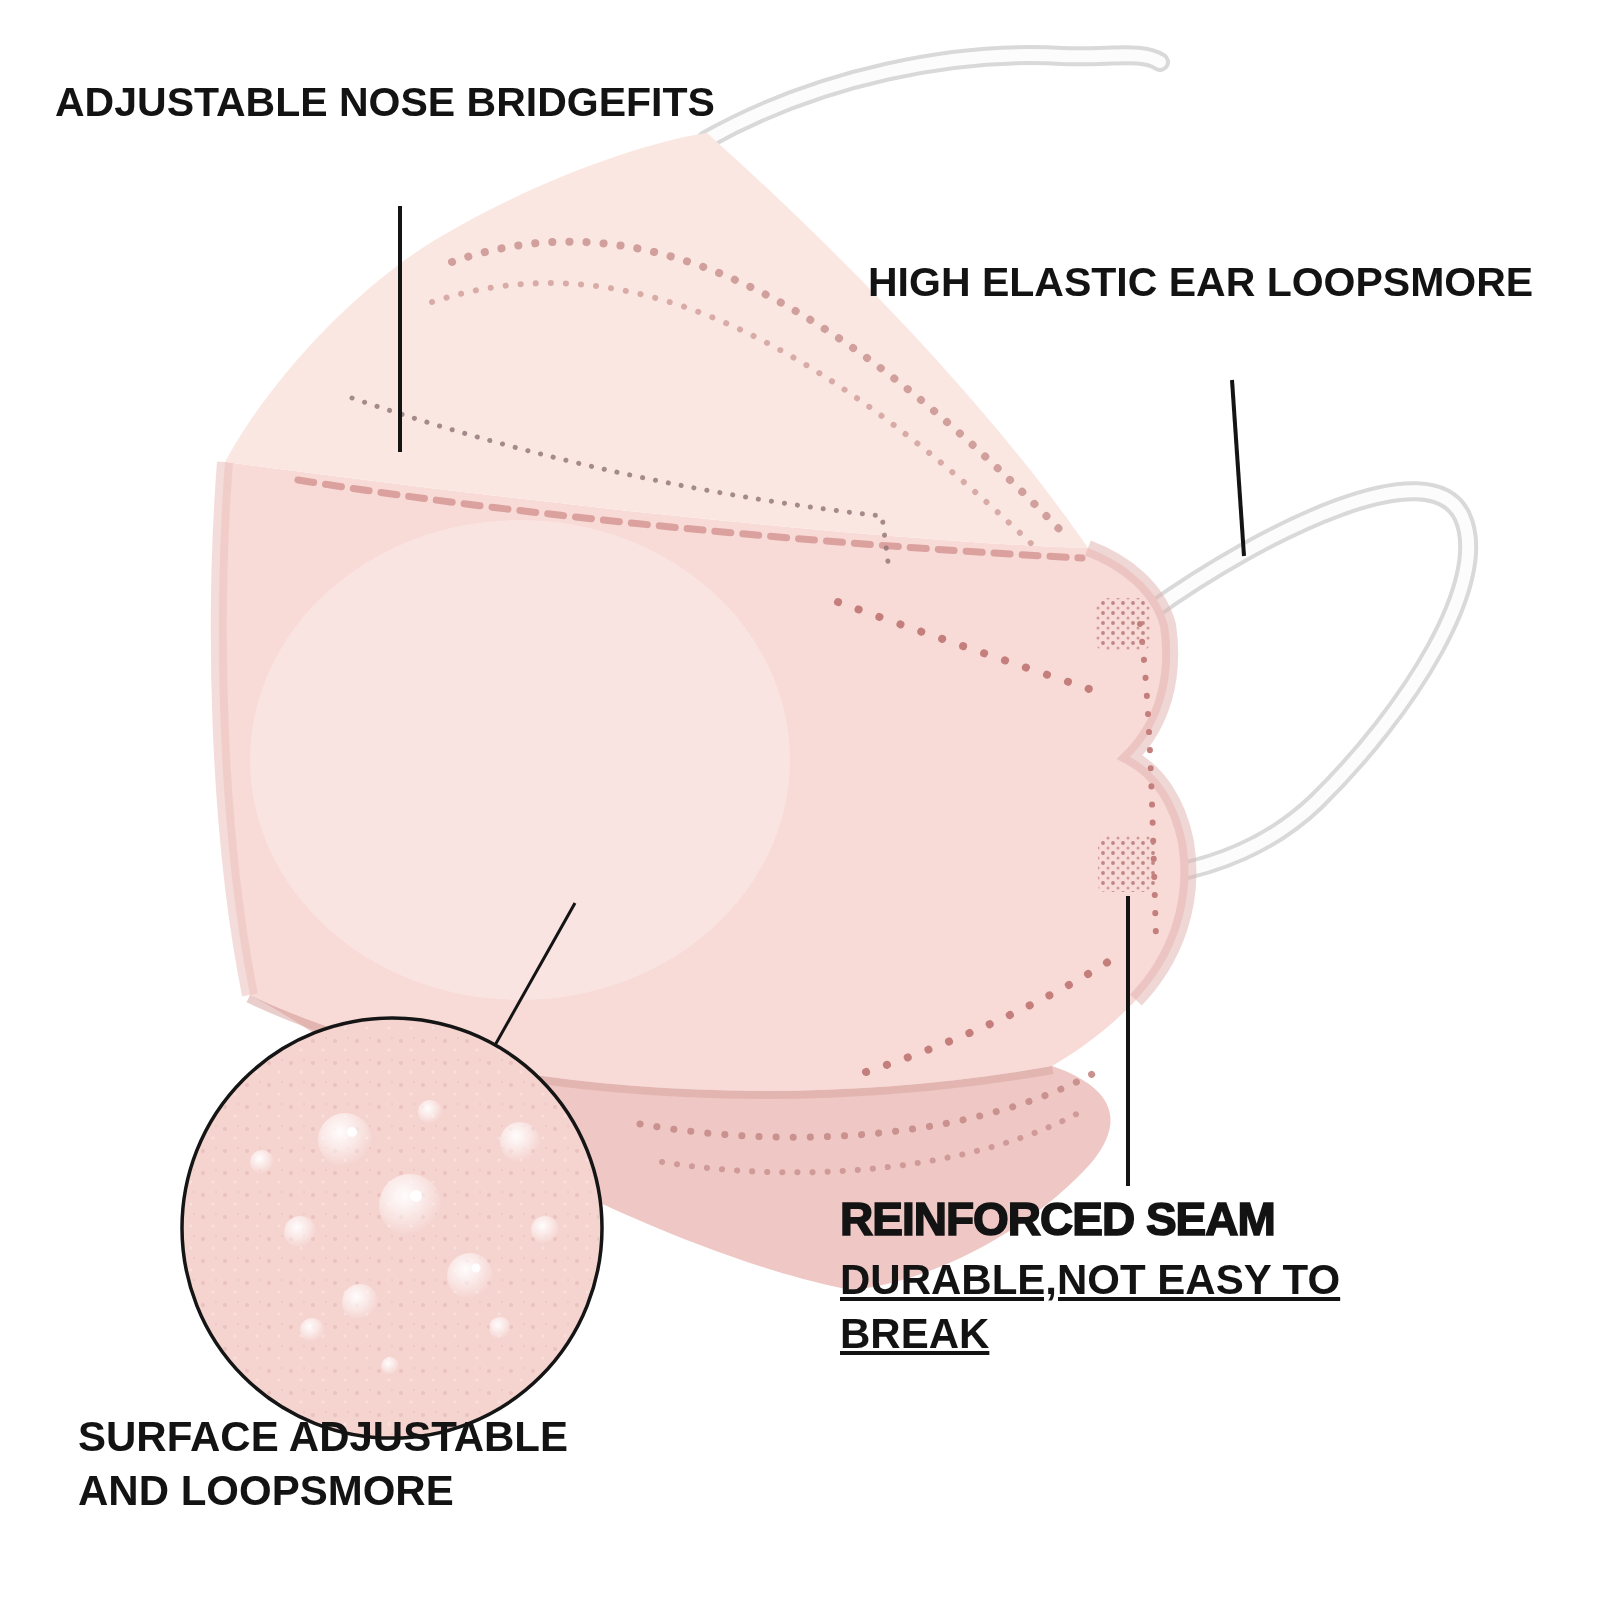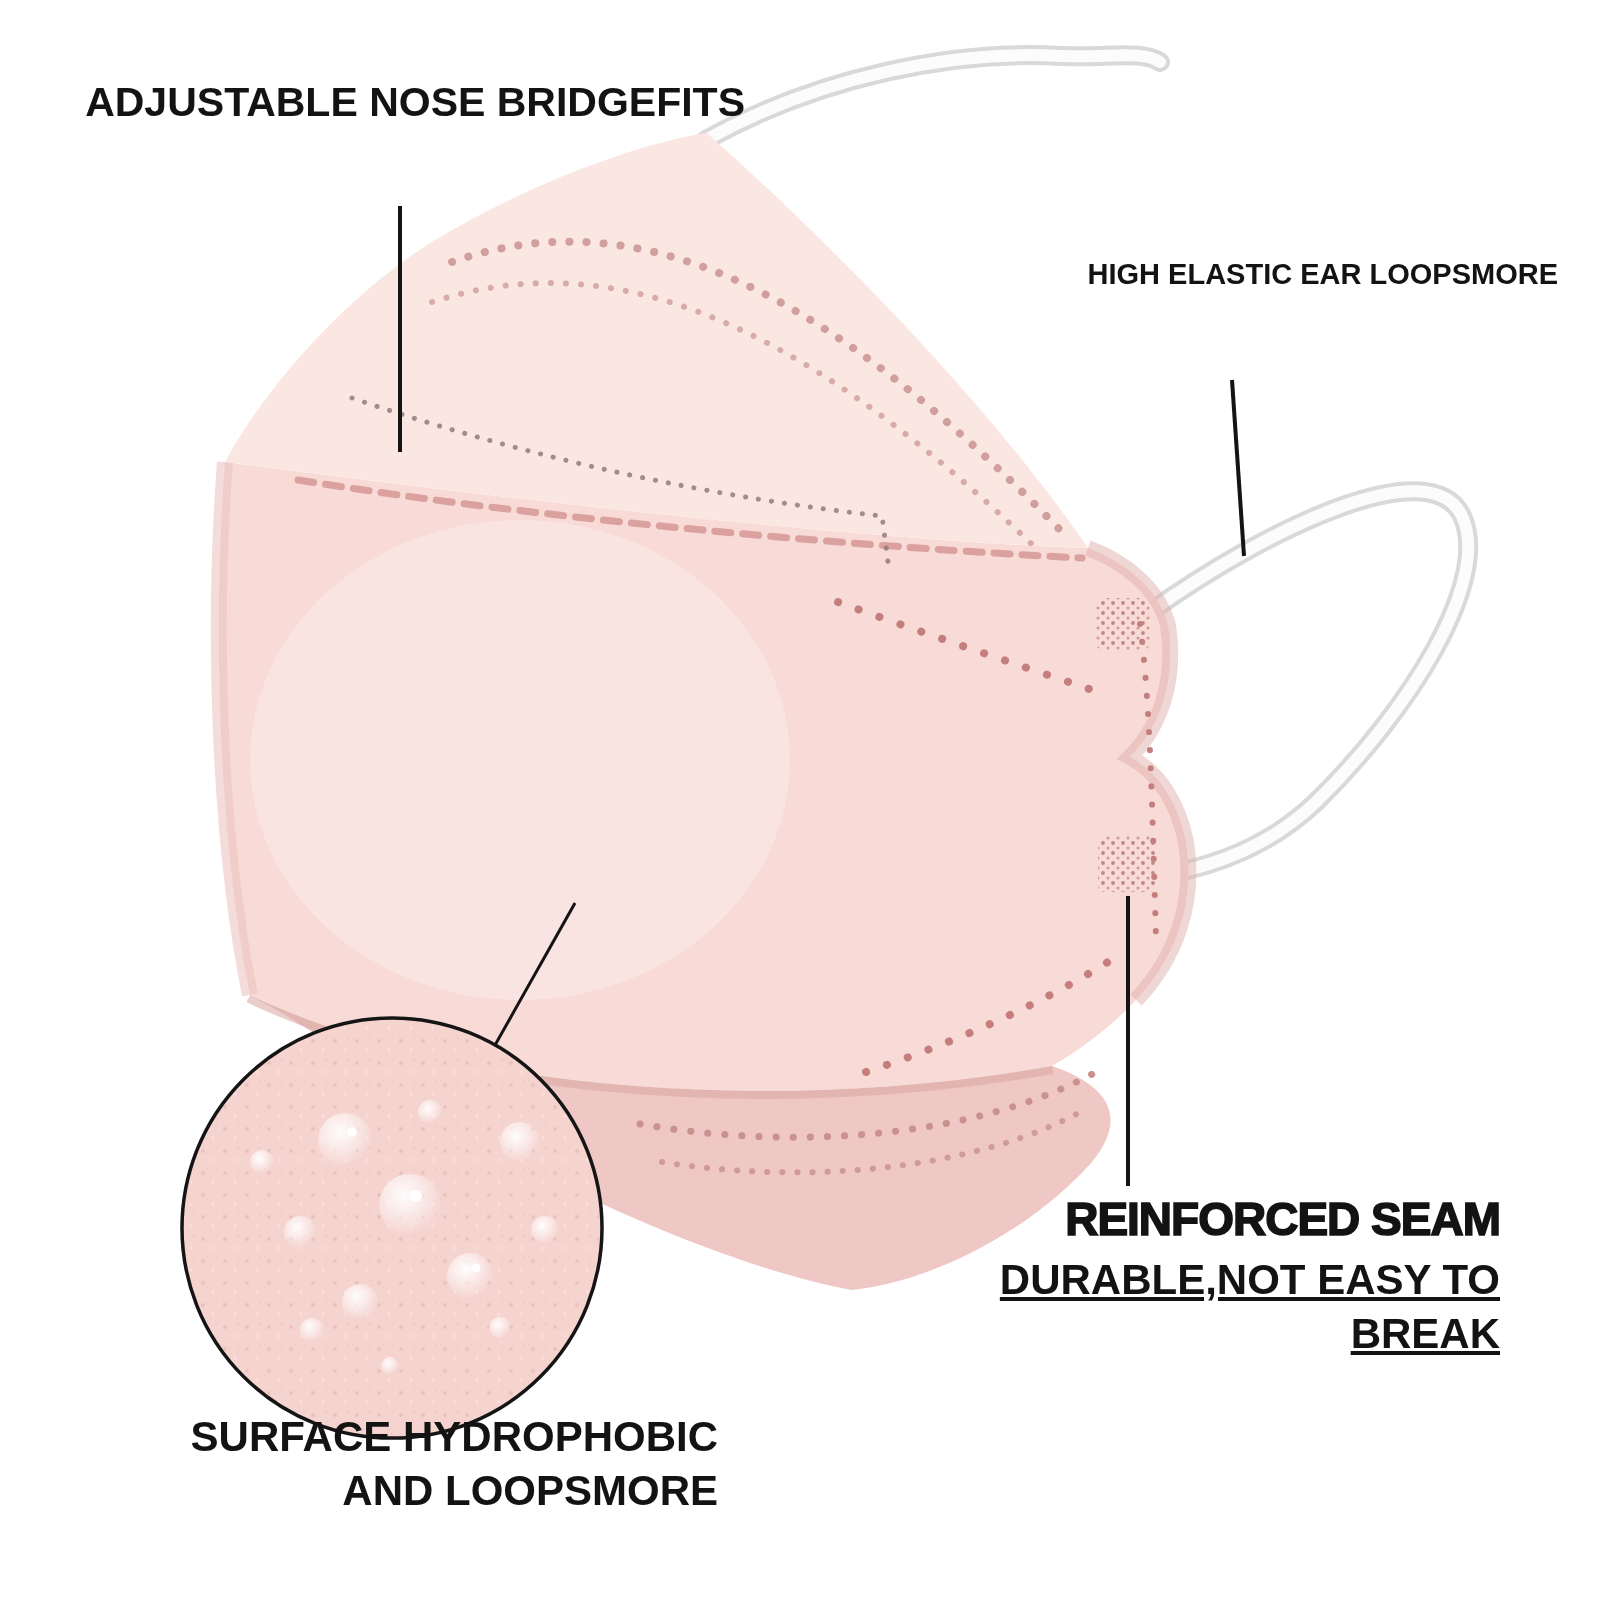--- a/index.html
+++ b/index.html
@@ -9,27 +9,27 @@
     font-family:"Liberation Sans", sans-serif;
     position:relative;
     overflow:hidden;
   }
   .stage{position:absolute;inset:0;width:1600px;height:1600px;}
   .art{position:absolute;left:0;top:0;width:1600px;height:1600px;}
   .caption{
     position:absolute;
     font-weight:bold;
     color:#131313;
-    text-align:right;
+    text-align:left;
     line-height:1.28;
     letter-spacing:0px;
   }
   .caption span{display:block;}
   .cap-nose{left:55px;top:76px;width:690px;font-size:41px;}
-  .cap-ear{left:868px;top:256px;width:690px;font-size:29px;}
+  .cap-ear{left:868px;top:256px;width:690px;font-size:41px;}
   .cap-seam{left:840px;top:1190px;width:660px;}
   .cap-seam .big{
     font-size:46px;
     letter-spacing:-1px;
     -webkit-text-stroke:1.6px #131313;
   }
   .cap-seam .sub{font-size:42px;margin-top:4px;text-decoration:underline;}
   .cap-surface{left:78px;top:1410px;width:640px;font-size:42px;}
 </style>
 </head>
@@ -127,17 +127,17 @@
   <div class="caption cap-ear">
     <span>HIGH ELASTIC EAR LOOPSMORE</span>
   </div>
 
   <div class="caption cap-seam">
     <span class="big">REINFORCED SEAM</span>
     <span class="sub">DURABLE,NOT EASY TO BREAK</span>
   </div>
 
   <div class="caption cap-surface">
-    <span>SURFACE HYDROPHOBIC</span>
+    <span>SURFACE ADJUSTABLE</span>
     <span>AND LOOPSMORE</span>
   </div>
 
 </div>
 
 </body></html>

